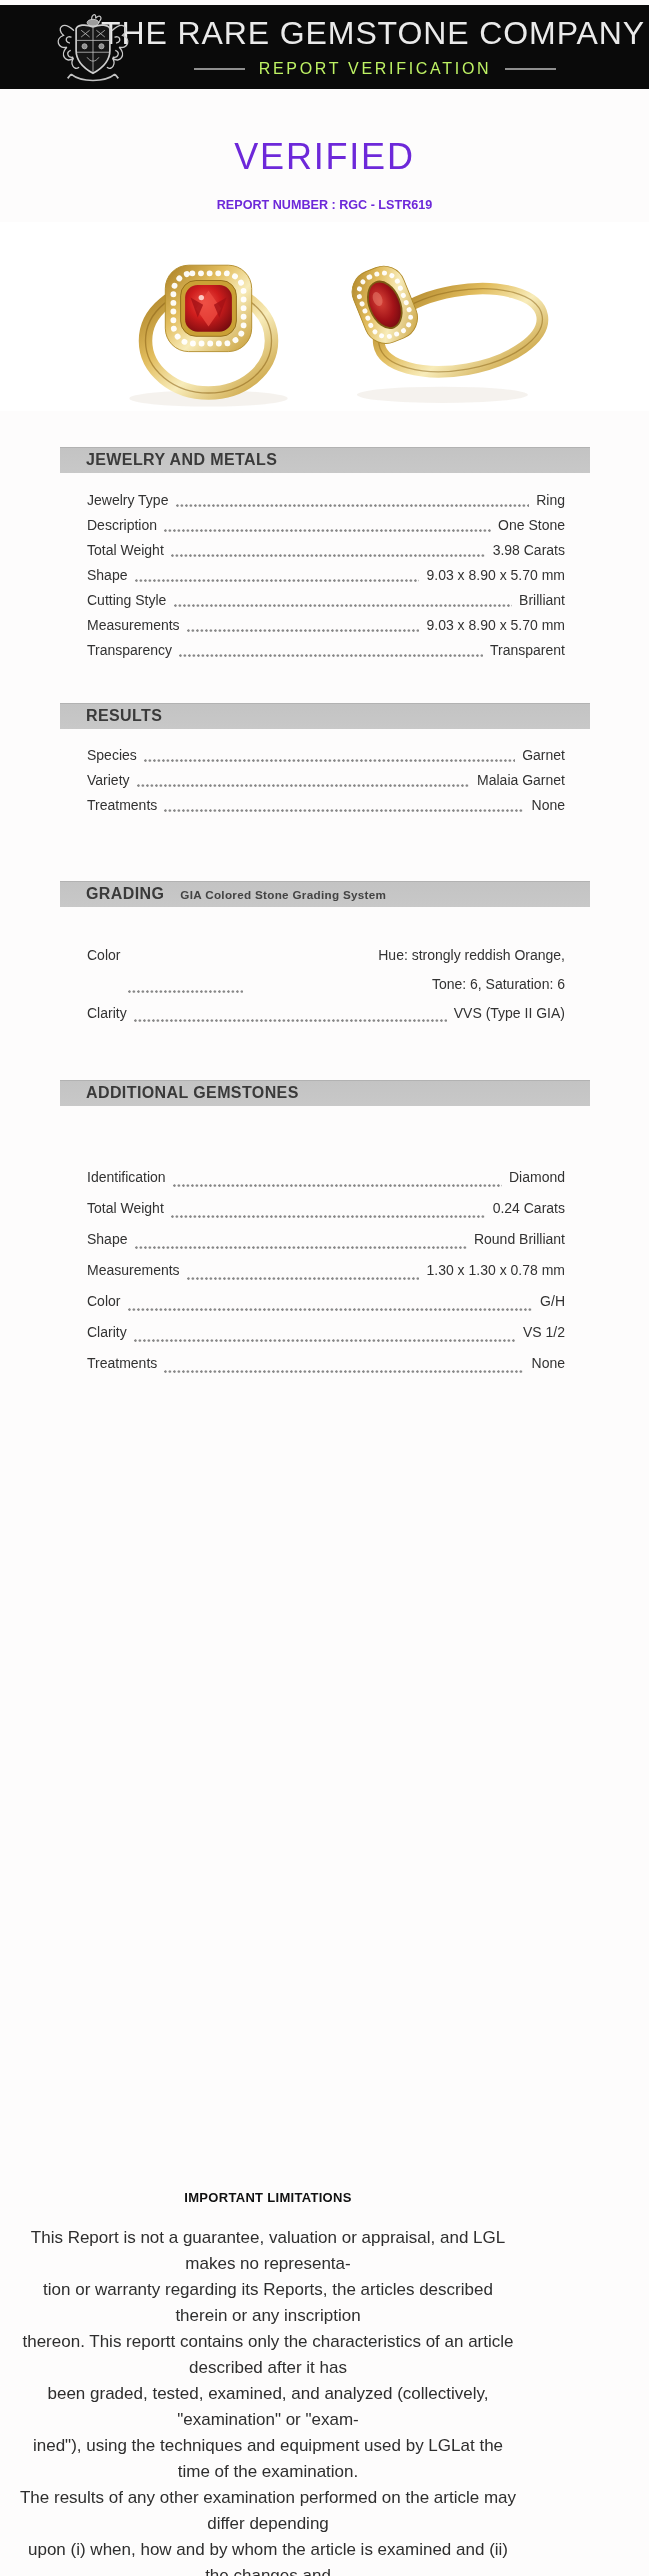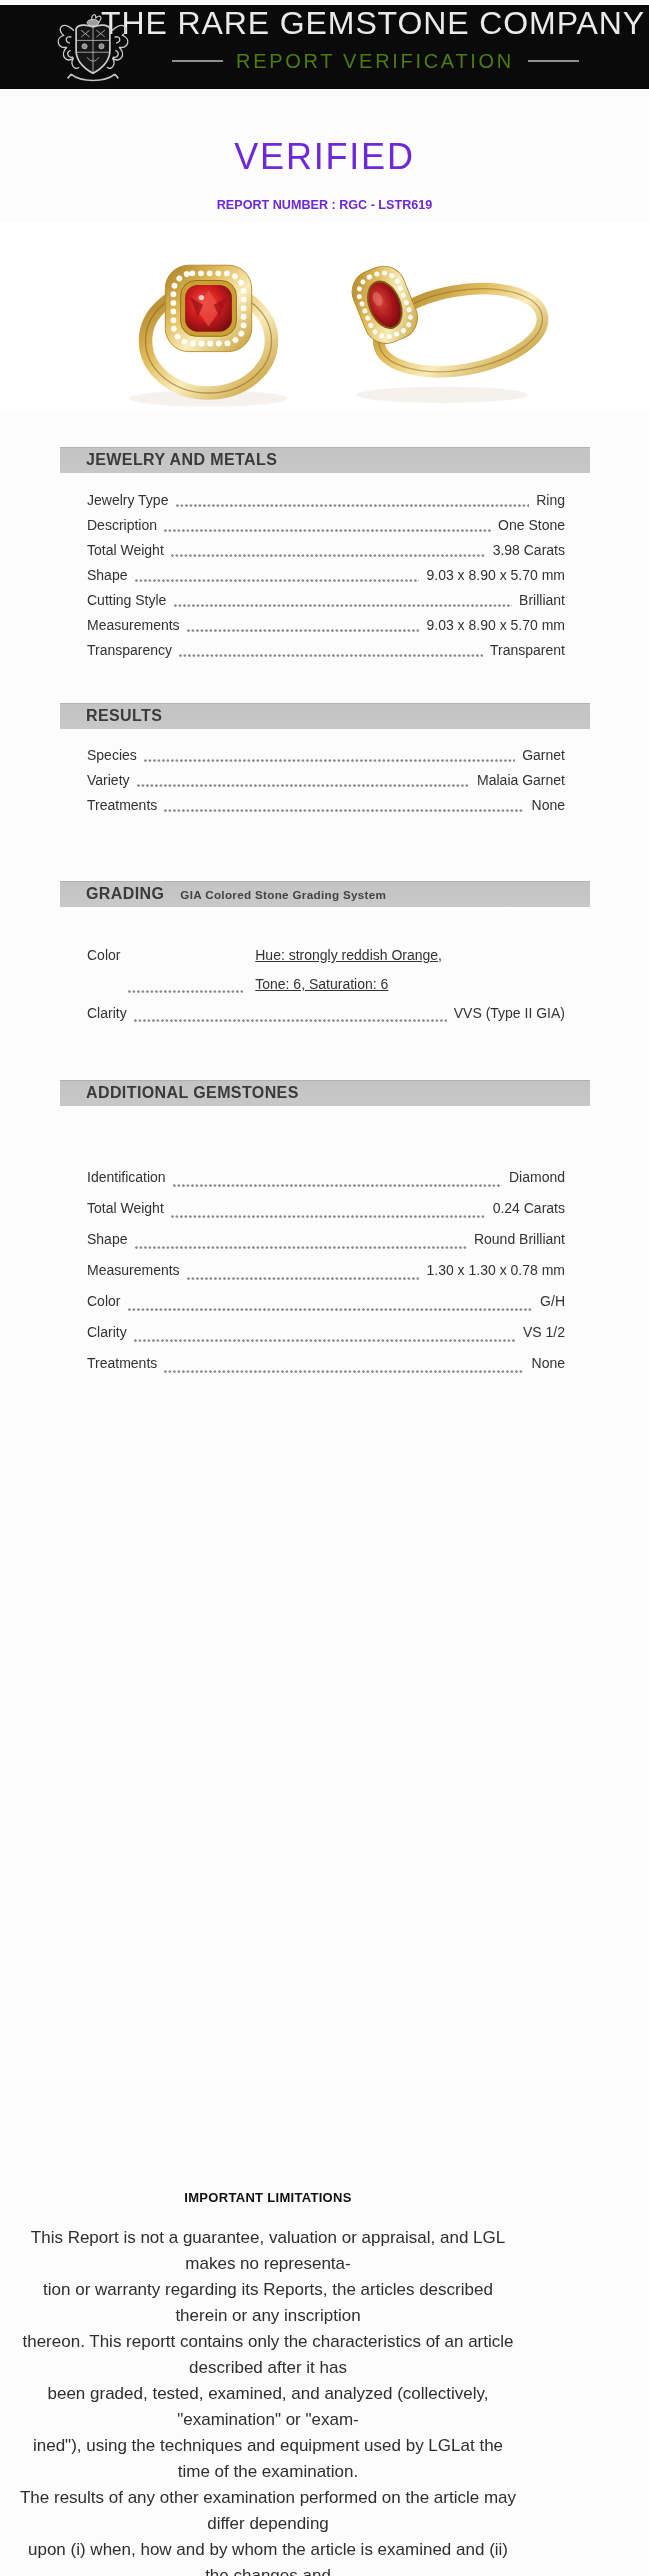--- a/index.html
+++ b/index.html
@@ -12,29 +12,29 @@
   *{box-sizing:border-box;}
   html,body{margin:0;padding:0;}
   body{
     width:649px;height:2576px;position:relative;overflow:hidden;
     background:#fdfcfc;color:var(--ink);
     font-family:"Liberation Sans","DejaVu Sans",sans-serif;
   }
   
   .header{
     margin-top:4.5px;height:84px;background:var(--header-bg);
-    position:relative;display:flex;
+    position:relative;display:flex;align-items:center;
   }
   .logo{position:absolute;left:49px;top:5.4px;width:88px;height:76px;}
   .header-text{width:100%;padding-left:101px;text-align:center;}
   .brand{font-size:32px;color:#eaeaea;letter-spacing:0.9px;white-space:nowrap;}
   .brand .tm{font-size:10.8px;color:#bdbdbd;vertical-align:18px;margin-left:6.3px;}
   .subtitle-row{margin-top:8px;display:flex;align-items:center;justify-content:center;gap:13.5px;}
   .dash{width:51px;height:2.7px;background:#8f8f8f;}
-  .subtitle{font-size:20px;letter-spacing:2.7px;color:#4d7c0f;white-space:nowrap;}
+  .subtitle{font-size:16px;letter-spacing:2.7px;color:#bef264;white-space:nowrap;}
   
   .verified{margin-top:47px;text-align:center;font-size:36px;letter-spacing:1.8px;color:#6d28d9;}
   .report-number{margin-top:20px;text-align:center;font-size:12.6px;font-weight:bold;color:#6d28d9;}
   
   .rings{margin-top:10.8px;display:flex;justify-content:center;align-items:center;background:#fff;}
   .ring-photo{width:233px;height:189px;display:block;}
   
   .section{margin-left:60px;margin-right:59px;}
   .bar{
     height:26px;display:flex;align-items:center;padding-left:26px;
@@ -54,21 +54,21 @@
   .val{white-space:nowrap;}
   #section-jewelry{margin-top:36px;}
   #section-results{margin-top:40px;}
   #section-grading{margin-top:63px;}
   #section-grading .rows{padding-top:34px;}
   #section-grading .row{line-height:29px;}
   #section-additional{margin-top:52px;}
   #section-additional .rows{padding-top:56px;}
   #section-additional .row{line-height:31px;}
   .row-multi .dots{flex:0 0 115px;}
-  .val-block{flex:1 1 auto;white-space:pre-line;text-align:left;padding-left:5.4px;text-decoration:underline;}
+  .val-block{flex:1 1 auto;white-space:pre-line;text-align:right;padding-left:5.4px;}
   
   .limitations{position:absolute;top:2190px;left:0;width:536px;text-align:center;}
   .limitations-title{font-size:13px;font-weight:bold;color:#101010;letter-spacing:0.3px;}
   .limitations-body{
     margin:20px auto 9px;max-width:505px;
     font-size:17px;line-height:26px;color:#2e2e2e;white-space:pre-line;
   }
 </style>
 </head>
 <body>

